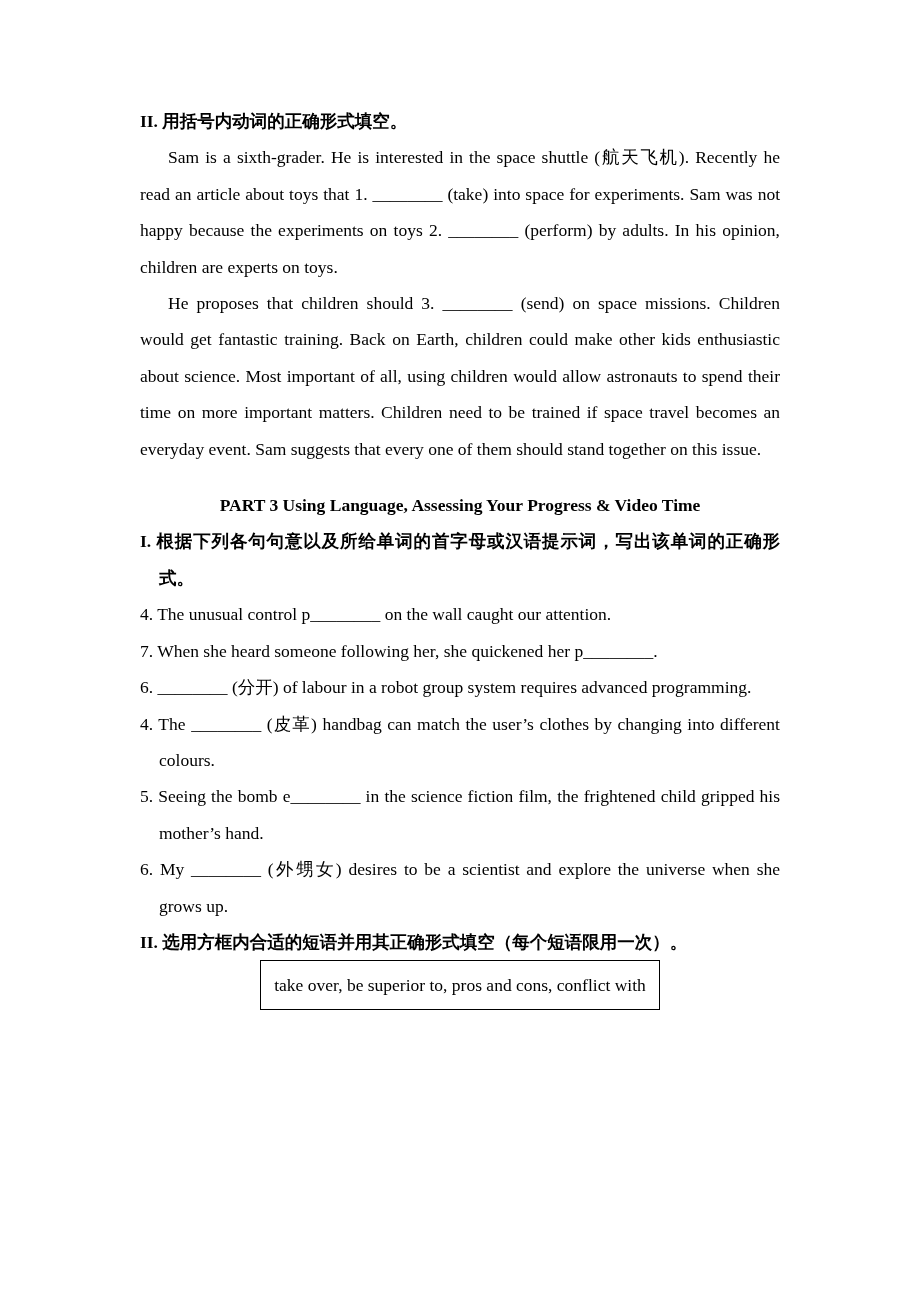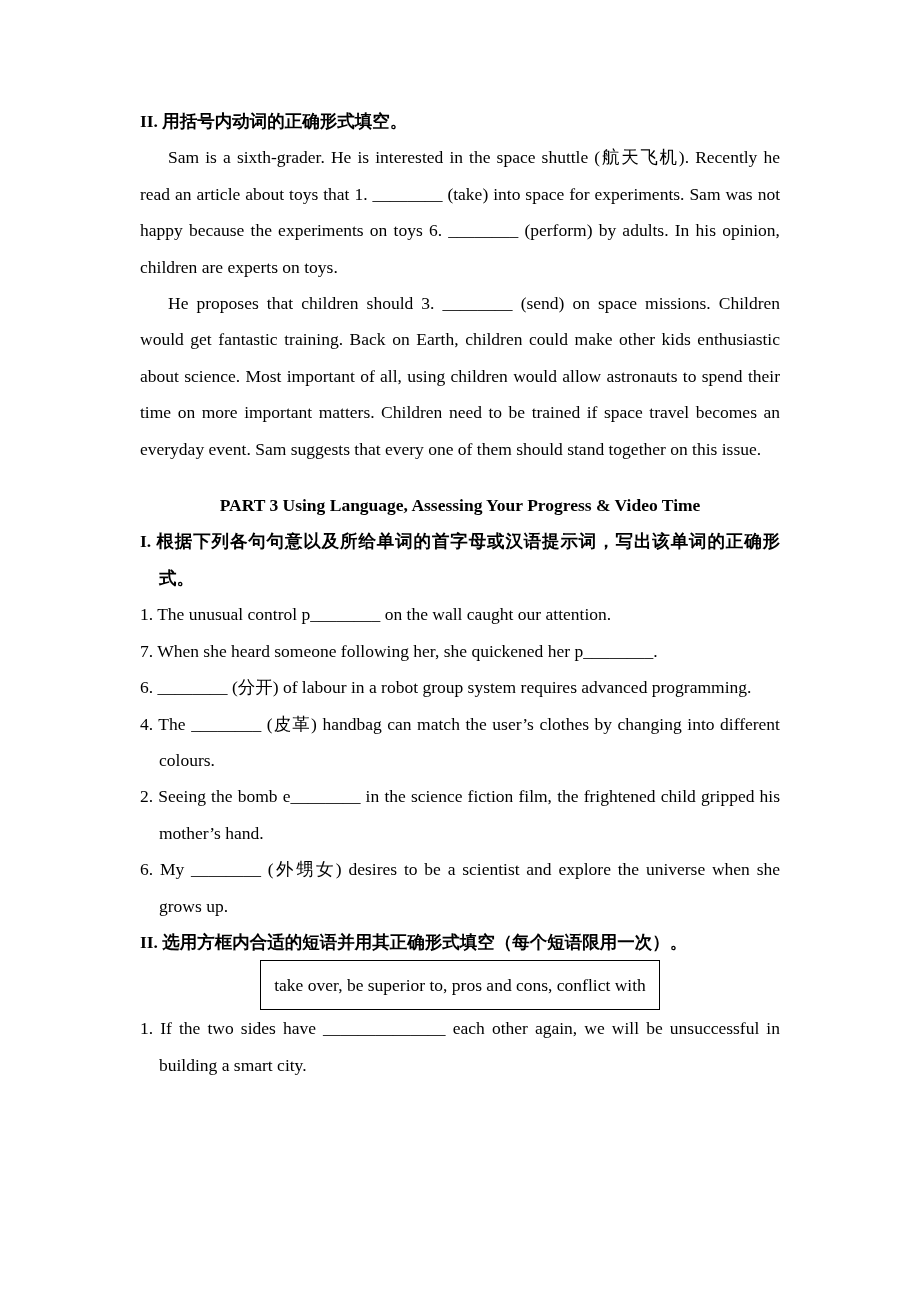--- a/index.html
+++ b/index.html
@@ -61,42 +61,41 @@
   }
 </style>
 </head>
 <body>
 
 <div class="page">
   <div class="content">
 
     <div class="heading">II. 用括号内动词的正确形式填空。</div>
 
-    <p class="para">Sam is a sixth-grader. He is interested in the space shuttle (航天飞机). Recently he read an article about toys that 1. ________ (take) into space for experiments. Sam was not happy because the experiments on toys 6. ________ (perform) by adults. In his opinion, children are experts on toys.</p>
+    <p class="para">Sam is a sixth-grader. He is interested in the space shuttle (航天飞机). Recently he read an article about toys that 1. ________ (take) into space for experiments. Sam was not happy because the experiments on toys 2. ________ (perform) by adults. In his opinion, children are experts on toys.</p>
 
     <p class="para">He proposes that children should 3. ________ (send) on space missions. Children would get fantastic training. Back on Earth, children could make other kids enthusiastic about science. Most important of all, using children would allow astronauts to spend their time on more important matters. Children need to be trained if space travel becomes an everyday event. Sam suggests that every one of them should stand together on this issue.</p>
 
     <div class="heading center">PART 3 Using Language, Assessing Your Progress &amp; Video Time</div>
 
     <div class="heading hang">I. 根据下列各句句意以及所给单词的首字母或汉语提示词，写出该单词的正确形式。</div>
 
-    <div class="item">1. The unusual control p________ on the wall caught our attention.</div>
+    <div class="item">4. The unusual control p________ on the wall caught our attention.</div>
 
     <div class="item">7. When she heard someone following her, she quickened her p________.</div>
 
     <div class="item">6. ________ (分开) of labour in a robot group system requires advanced programming.</div>
 
     <div class="item">4. The ________ (皮革) handbag can match the user’s clothes by changing into different colours.</div>
 
-    <div class="item">2. Seeing the bomb e________ in the science fiction film, the frightened child gripped his mother’s hand.</div>
+    <div class="item">5. Seeing the bomb e________ in the science fiction film, the frightened child gripped his mother’s hand.</div>
 
     <div class="item">6. My ________ (外甥女) desires to be a scientist and explore the universe when she grows up.</div>
 
     <div class="heading">II. 选用方框内合适的短语并用其正确形式填空（每个短语限用一次）。</div>
 
     <div class="phrase-box-row">
       <span class="phrase-box">take over, be superior to, pros and cons, conflict with</span>
     </div>
 
-    <div class="item">1. If the two sides have ______________ each other again, we will be unsuccessful in building a smart city.</div>
 
   </div>
 </div>
 
 </body></html>

